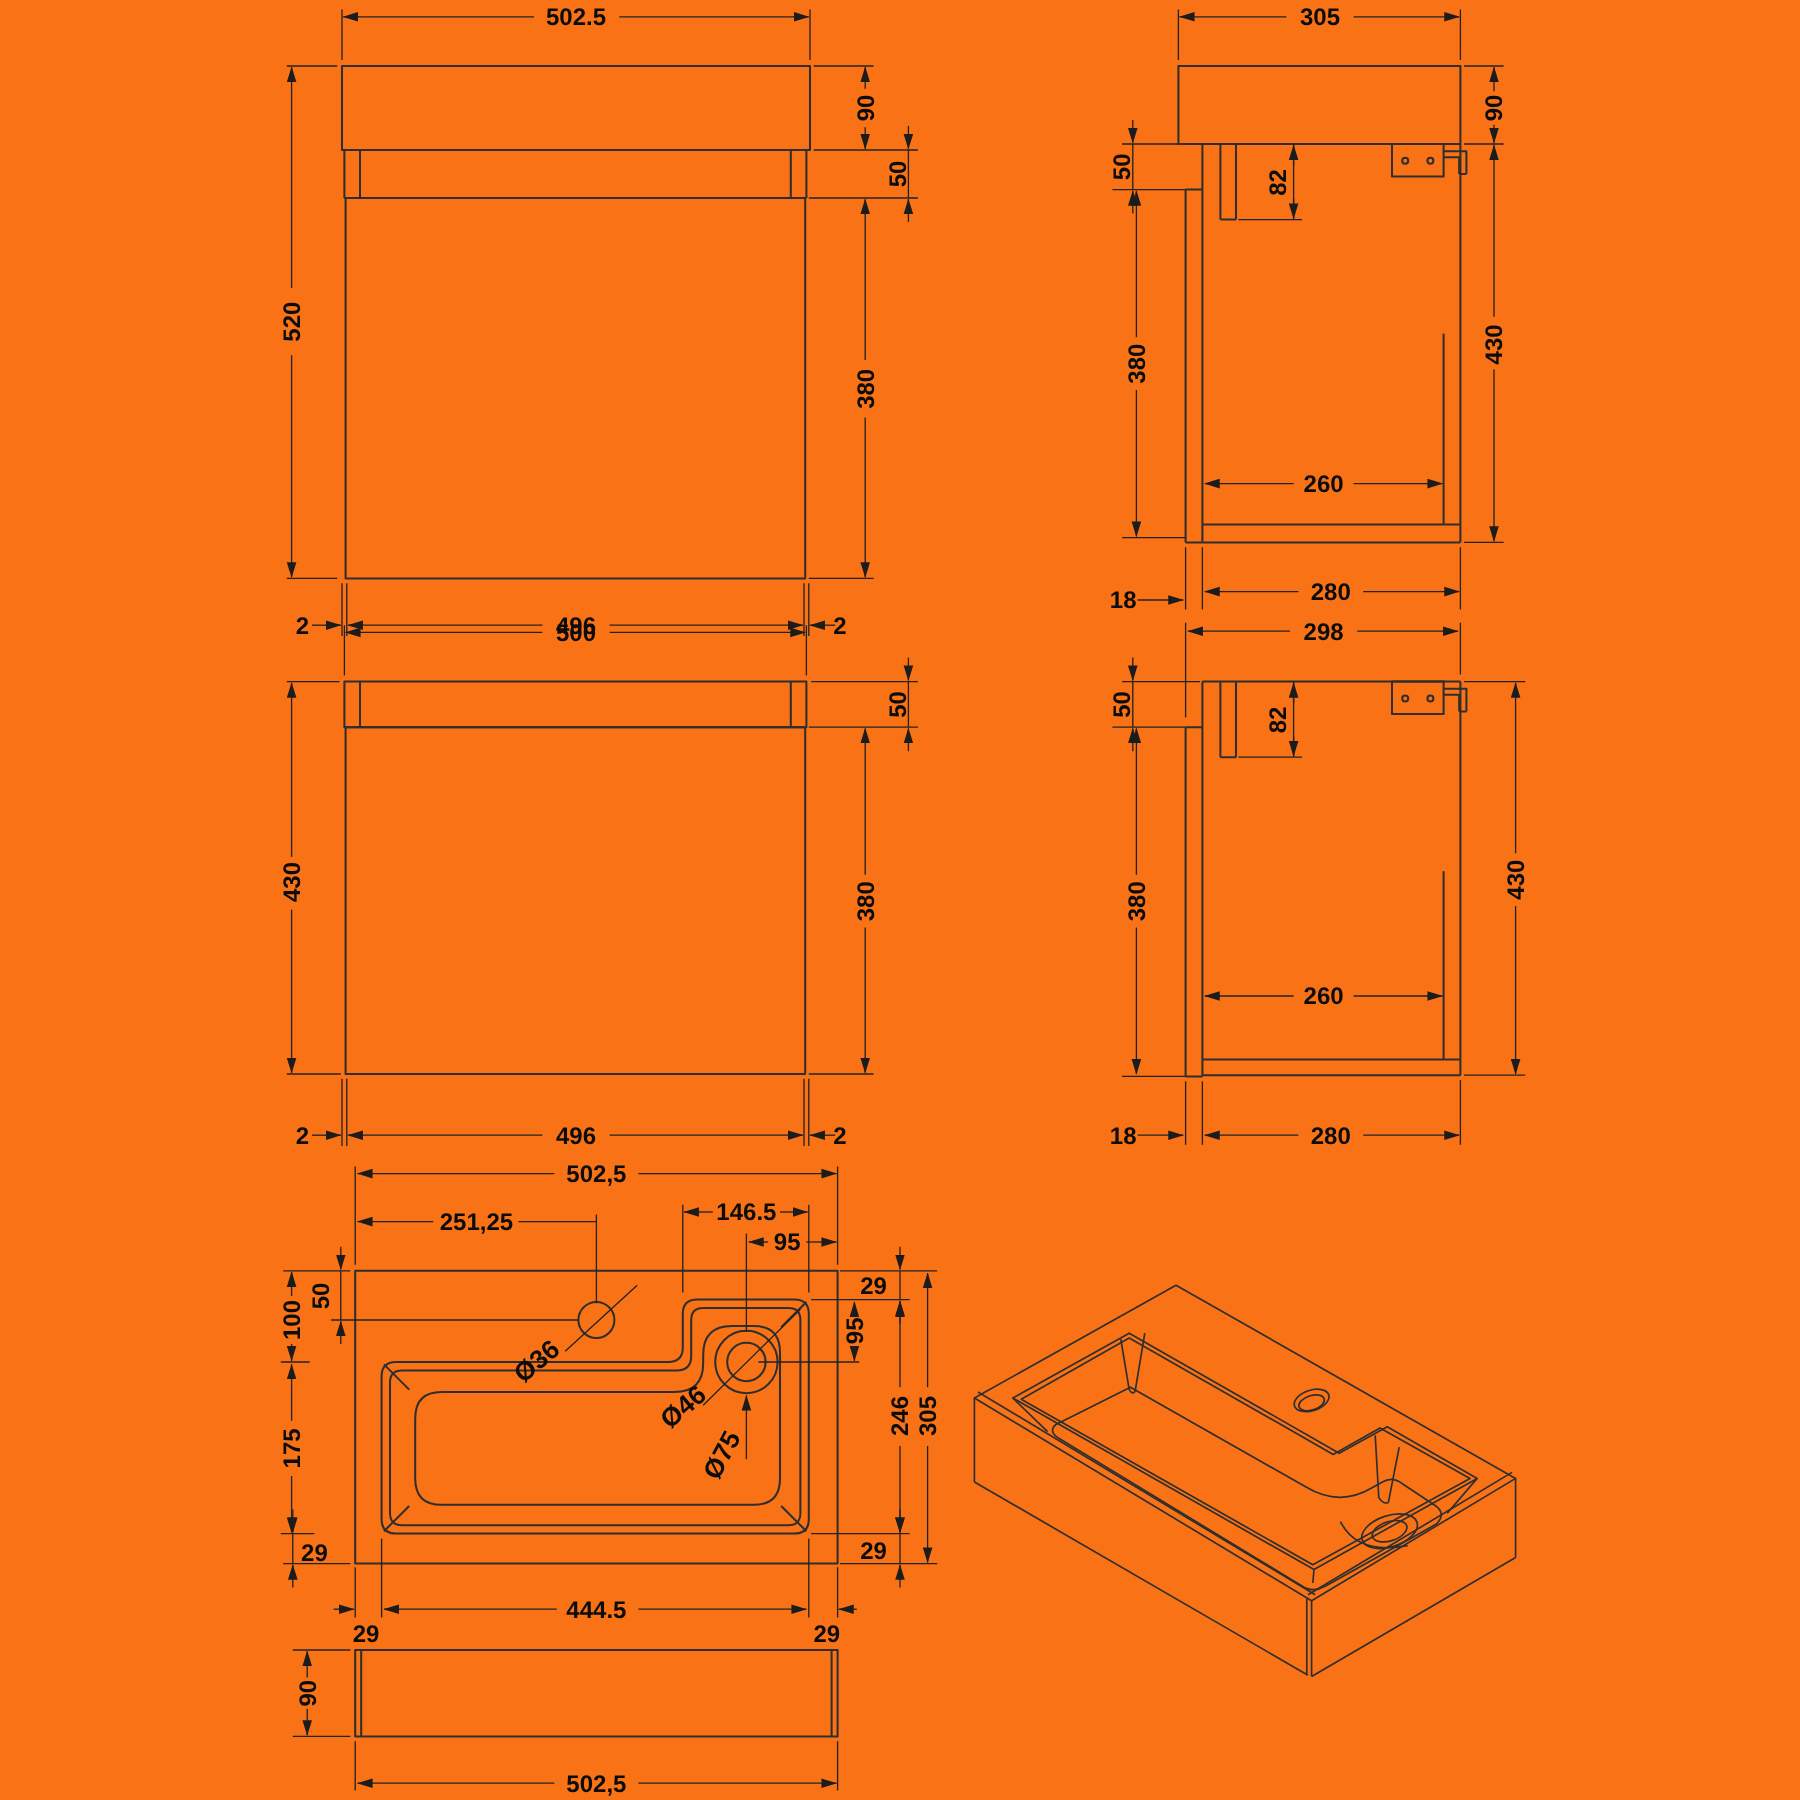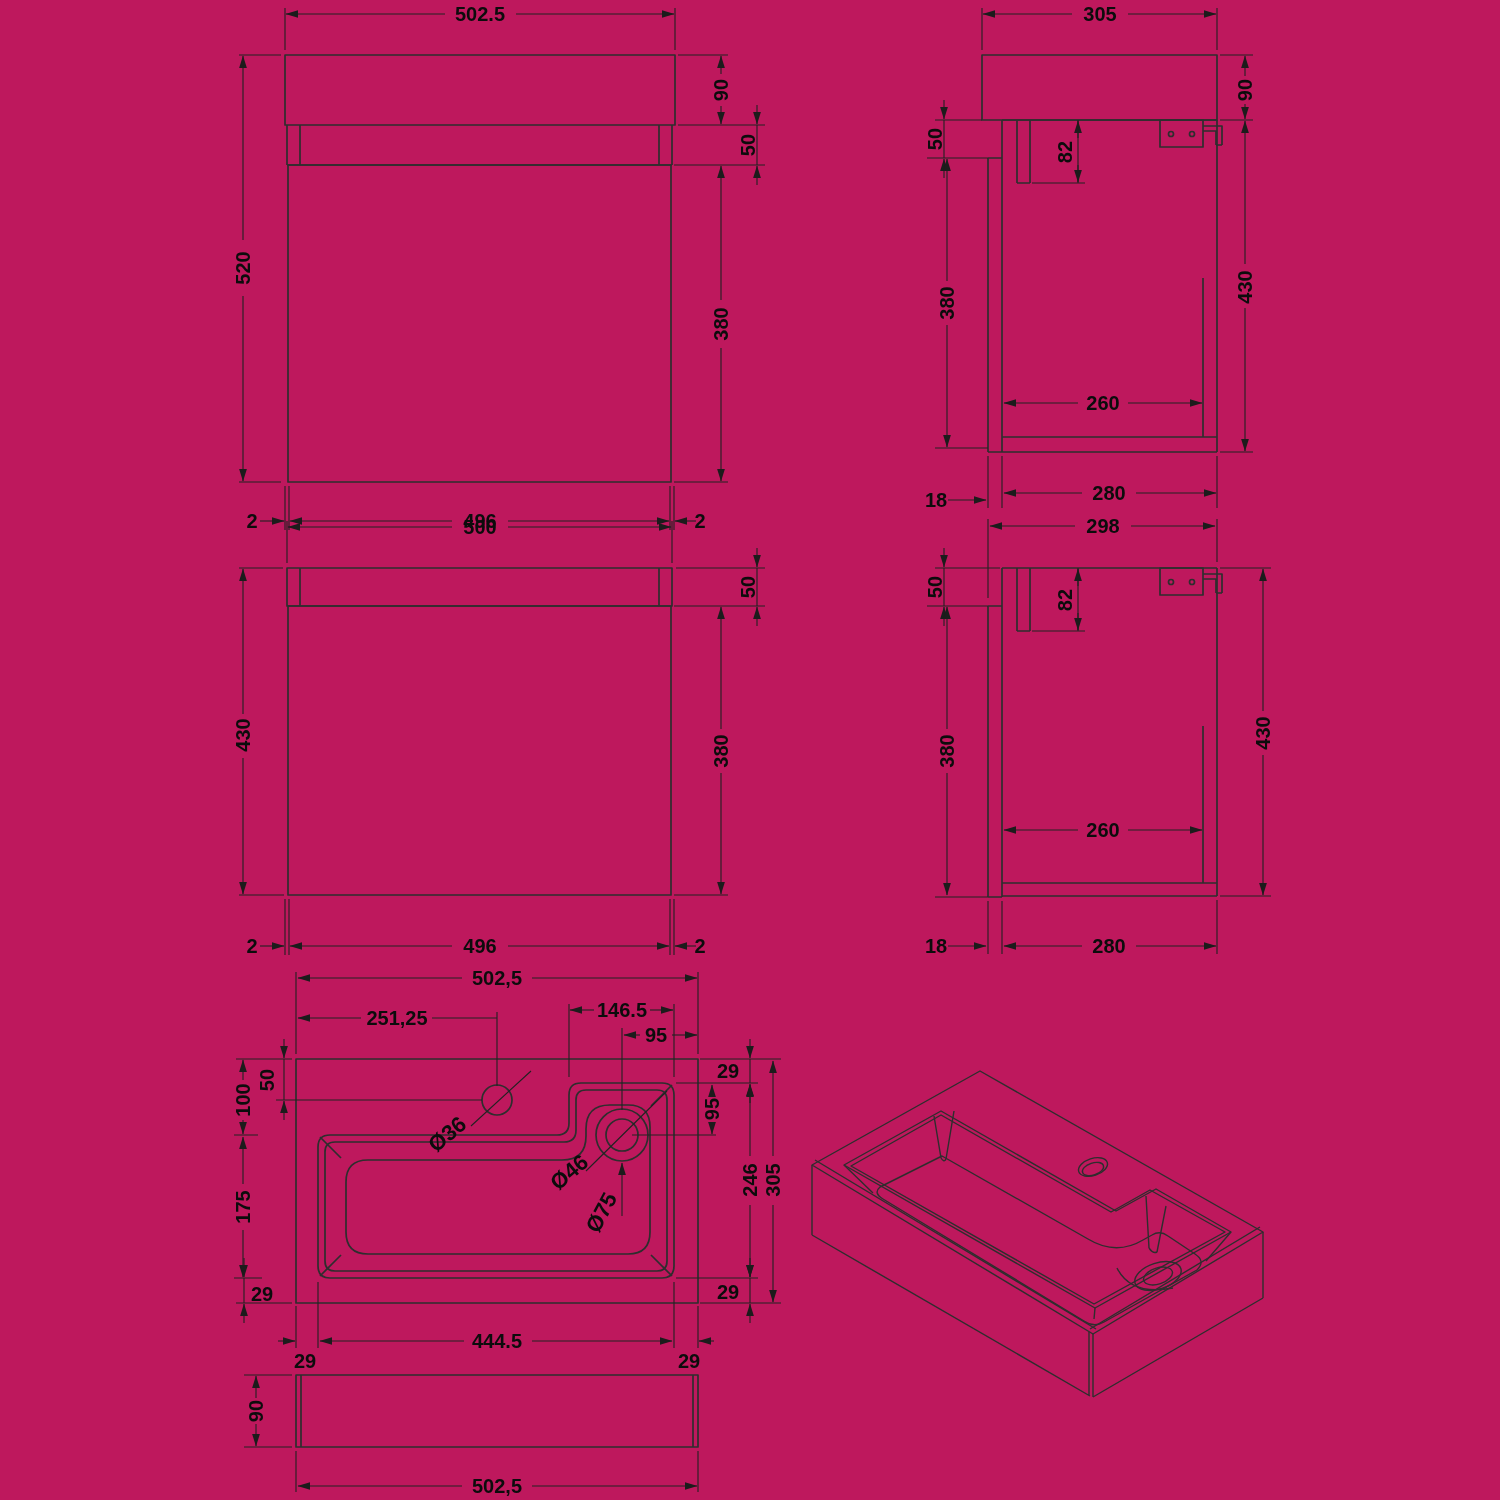--- a/index.html
+++ b/index.html
@@ -1,16 +1,16 @@
 <!DOCTYPE html>
 <html><head>
 <meta charset="utf-8">
 <style>
   html,body{margin:0;padding:0;background:#fff;}
-  .canvas{position:relative;width:1500px;height:1500px;background:#be185d;overflow:hidden;
+  .canvas{position:relative;width:1500px;height:1500px;background:#f97316;overflow:hidden;
           font-family:"Liberation Sans", sans-serif;}
   svg{position:absolute;inset:0;}
   .ol{stroke:#2e2e2e;stroke-width:1.7;fill:none;stroke-linejoin:round;stroke-linecap:butt;}
   .ol3{stroke:#2e2e2e;stroke-width:1.4;fill:none;stroke-linejoin:round;}
   .dl{stroke:#222;stroke-width:1.1;fill:none;}
   .dt{font:700 20px "Liberation Sans", sans-serif;fill:#0c0c0c;text-anchor:middle;}
   .dt2{font:700 22px "Liberation Sans", sans-serif;fill:#0c0c0c;text-anchor:middle;}
 </style>
 </head>
 <body>

